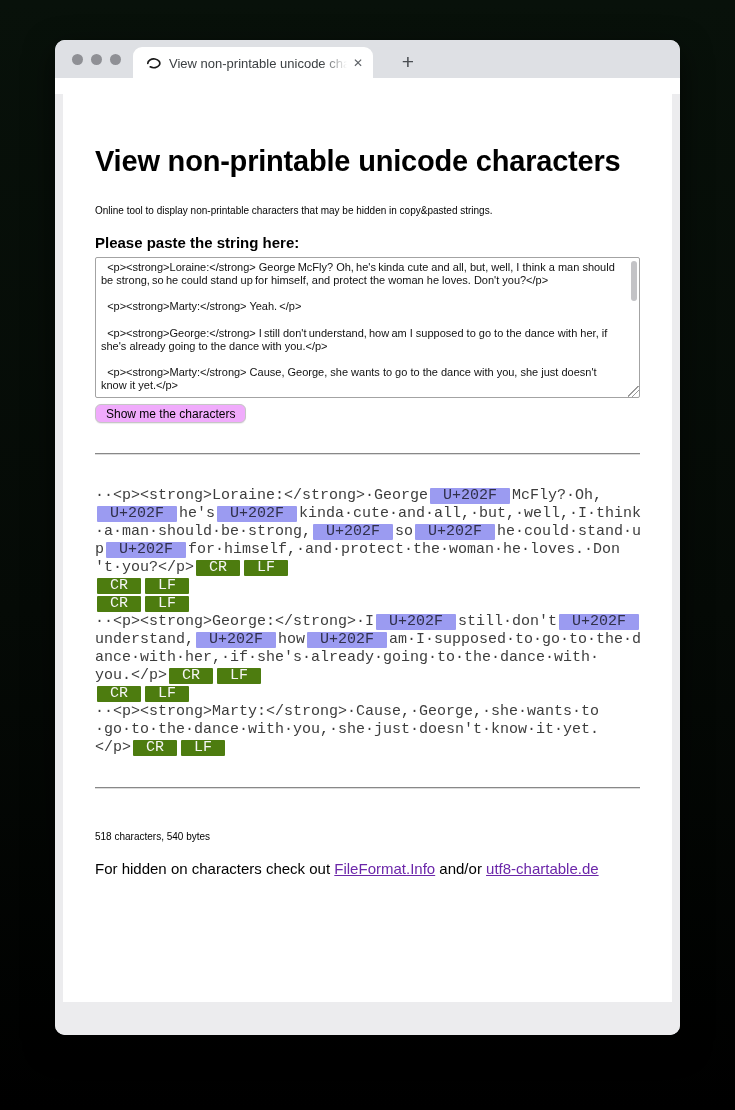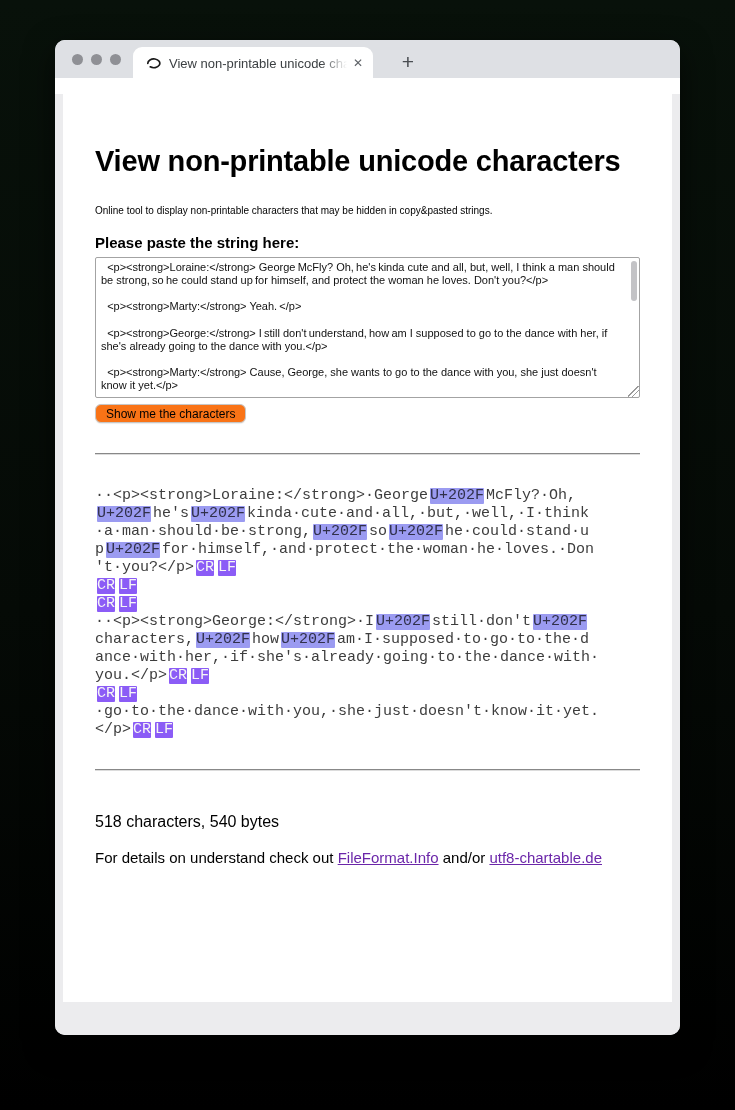--- a/index.html
+++ b/index.html
@@ -67,34 +67,34 @@
     background: #c3c3c6; border-radius: 3px;
   }
   .ta-grip {
     position: absolute; right: 1px; bottom: 1px; width: 11px; height: 11px;
     background:
       linear-gradient(135deg, transparent 0 45%, #9a9a9a 45% 52%, transparent 52% 65%, #9a9a9a 65% 72%, transparent 72%);
   }
 
   .show-btn {
     font-family: "Liberation Sans", sans-serif; font-size: 12px; color: #000;
-    background: #f97316; border: 1px solid #c6c6c6; border-radius: 6px;
+    background: #f0abfc; border: 1px solid #c6c6c6; border-radius: 6px;
     padding: 2px 10px; height: 19px; line-height: 14px; cursor: pointer;
     box-shadow: 0 0.5px 1px rgba(0,0,0,.08);
   }
 
   hr.sep { border: none; border-top: 2px groove #dcdcdc; margin: 30px 0 0 0; width: 545px; }
 
   .output { margin-top: 32px; font-family: "Liberation Mono", "DejaVu Sans Mono", monospace; font-size: 15px; color: #3d3d3d; }
   .out-line { line-height: 18px; white-space: nowrap; height: 18px; }
-  .tok { display: inline-block; padding: 0 0; margin: 0 2px; border-radius: 1px; line-height: 16px; }
+  .tok { display: inline-block; padding: 0 13px; margin: 0 2px; border-radius: 1px; line-height: 16px; }
   .tok-u { background: #9b9bf1; color: #30304a; }
-  .tok-g { background: #8b5cf6; color: #f6f6f6; }
+  .tok-g { background: #4d7c0f; color: #f6f6f6; }
 
-  .stats { font-size: 16px; color: #000; margin-top: 42px; }
+  .stats { font-size: 10px; color: #000; margin-top: 42px; }
   .links { font-size: 15px; color: #000; margin-top: 18px; }
   .links a { color: #6b26a9; text-decoration: underline; cursor: pointer; }
 </style>
 </head>
 <body>
 
 <div class="window">
 
   <div class="tabbar">
     <div class="traffic">
@@ -143,29 +143,30 @@
 
       <div class="output">
           <div class="out-line"><span>··&lt;p&gt;&lt;strong&gt;Loraine:&lt;/strong&gt;·George</span><span class="tok tok-u">U+202F</span><span>McFly?·Oh,</span></div>
           <div class="out-line"><span class="tok tok-u">U+202F</span><span>he's</span><span class="tok tok-u">U+202F</span><span>kinda·cute·and·all,·but,·well,·I·think</span></div>
           <div class="out-line"><span>·a·man·should·be·strong,</span><span class="tok tok-u">U+202F</span><span>so</span><span class="tok tok-u">U+202F</span><span>he·could·stand·u</span></div>
           <div class="out-line"><span>p</span><span class="tok tok-u">U+202F</span><span>for·himself,·and·protect·the·woman·he·loves.·Don</span></div>
           <div class="out-line"><span>'t·you?&lt;/p&gt;</span><span class="tok tok-g">CR</span><span class="tok tok-g">LF</span></div>
           <div class="out-line"><span class="tok tok-g">CR</span><span class="tok tok-g">LF</span></div>
           <div class="out-line"><span class="tok tok-g">CR</span><span class="tok tok-g">LF</span></div>
           <div class="out-line"><span>··&lt;p&gt;&lt;strong&gt;George:&lt;/strong&gt;·I</span><span class="tok tok-u">U+202F</span><span>still·don't</span><span class="tok tok-u">U+202F</span></div>
-          <div class="out-line"><span>characters,</span><span class="tok tok-u">U+202F</span><span>how</span><span class="tok tok-u">U+202F</span><span>am·I·supposed·to·go·to·the·d</span></div>
+          <div class="out-line"><span>understand,</span><span class="tok tok-u">U+202F</span><span>how</span><span class="tok tok-u">U+202F</span><span>am·I·supposed·to·go·to·the·d</span></div>
           <div class="out-line"><span>ance·with·her,·if·she's·already·going·to·the·dance·with·</span></div>
           <div class="out-line"><span>you.&lt;/p&gt;</span><span class="tok tok-g">CR</span><span class="tok tok-g">LF</span></div>
           <div class="out-line"><span class="tok tok-g">CR</span><span class="tok tok-g">LF</span></div>
+          <div class="out-line"><span>··&lt;p&gt;&lt;strong&gt;Marty:&lt;/strong&gt;·Cause,·George,·she·wants·to</span></div>
           <div class="out-line"><span>·go·to·the·dance·with·you,·she·just·doesn't·know·it·yet.</span></div>
           <div class="out-line"><span>&lt;/p&gt;</span><span class="tok tok-g">CR</span><span class="tok tok-g">LF</span></div>
         </div>
 
       <hr class="sep">
 
       <p class="stats">518 characters, 540 bytes</p>
 
-      <p class="links"><span>For details on understand check out </span><a>FileFormat.Info</a><span> and/or </span><a>utf8-chartable.de</a></p>
+      <p class="links"><span>For hidden on characters check out </span><a>FileFormat.Info</a><span> and/or </span><a>utf8-chartable.de</a></p>
 
     </div>
   </div>
 </div>
 
 </body></html>

